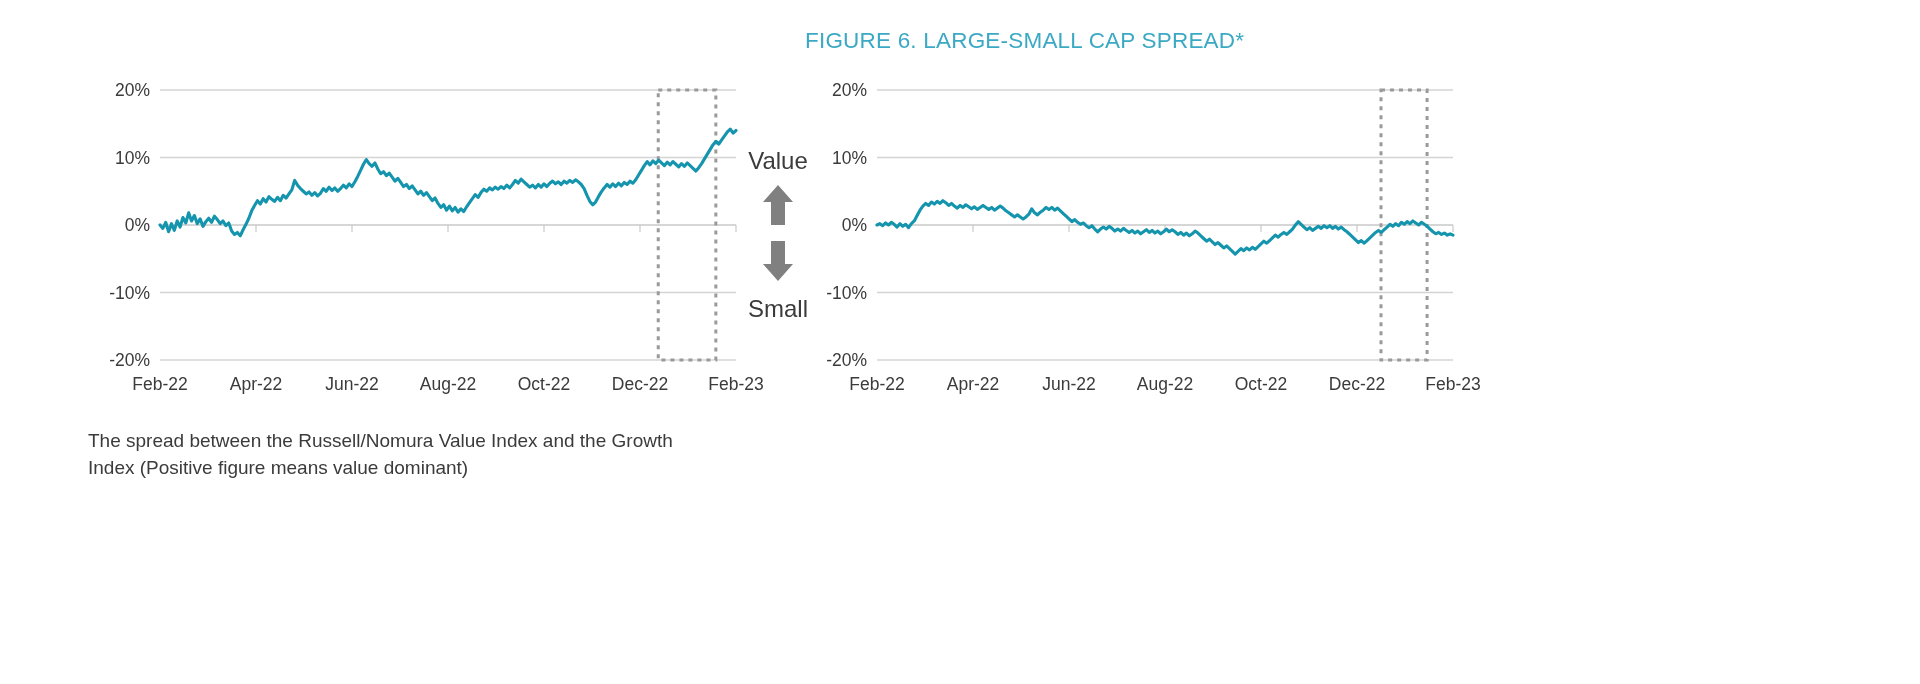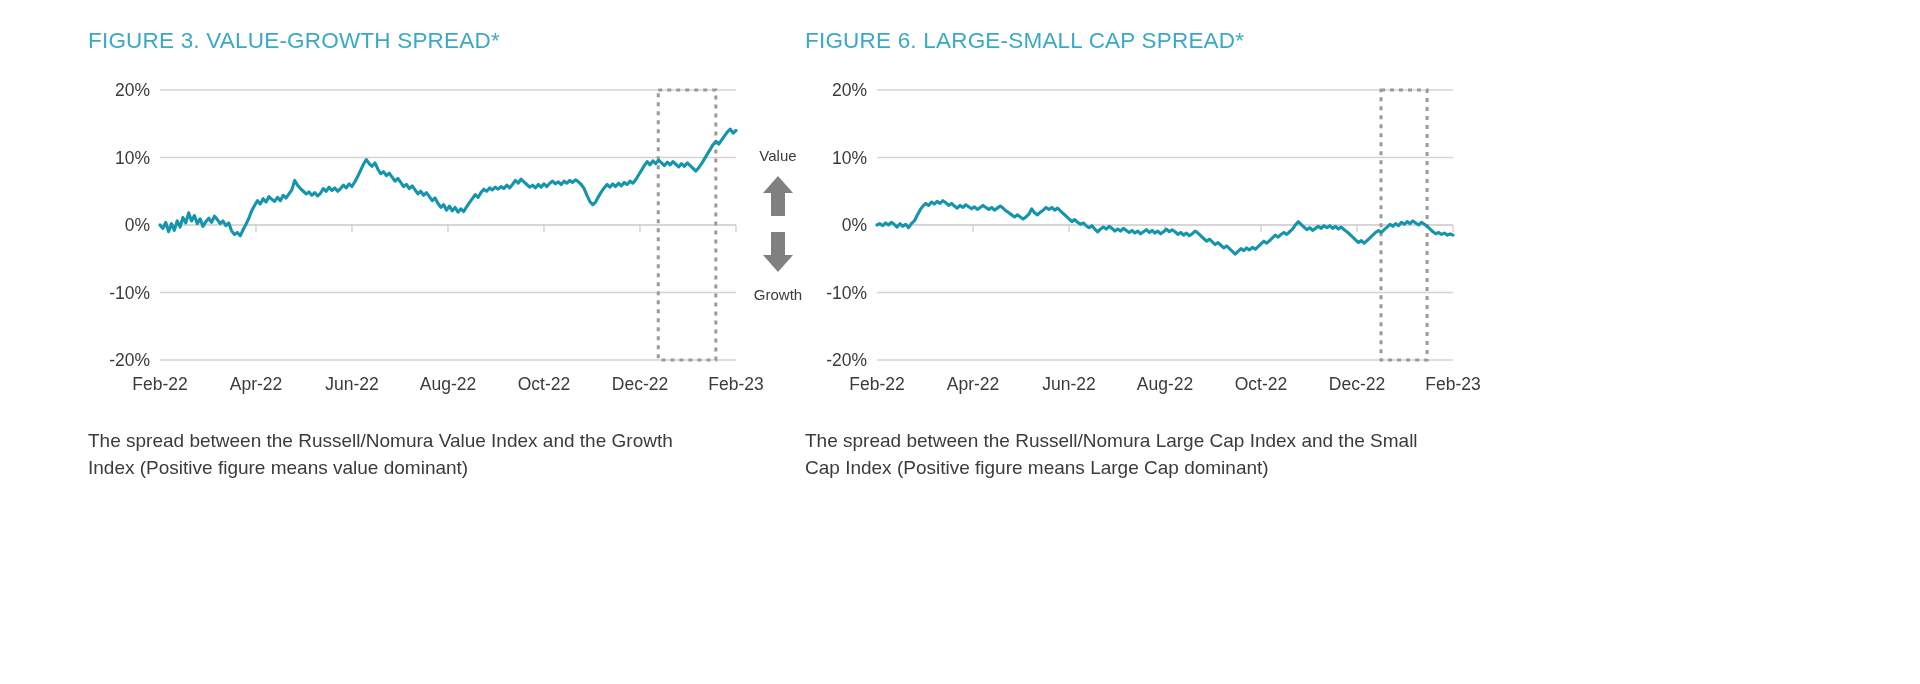--- a/index.html
+++ b/index.html
@@ -47,21 +47,21 @@
   .chart-svg { display: block; }
 
   .arrow-legend {
     position: absolute;
     width: 100px;
     text-align: center;
   }
   #legend-3 { top: 148px; left: 640px; }
 
   .legend-label {
-    font-size: 15px;
+    font-size: 24px;
     color: #3b3b3b;
     line-height: 1.1;
   }
   .legend-label.top { margin-bottom: 10px; }
   .legend-label.bottom { margin-top: 10px; }
 
   .arrow-pair {
     display: flex;
     flex-direction: column;
     align-items: center;
@@ -86,21 +86,20 @@
   .gridline { stroke: #d4d4d4; stroke-width: 1.4; }
   .zeroline { stroke: #c9c9c9; stroke-width: 1.4; }
   .tickmark { stroke: #c9c9c9; stroke-width: 1.2; }
   .series-line { fill: none; stroke-width: 3.1; stroke-linejoin: round; stroke-linecap: round; }
   .highlight-box { fill: none; stroke: #9a9a9a; stroke-width: 3; stroke-dasharray: 4 5; }
 </style>
 </head>
 <body>
 
 <div class="figure-wrap" id="figure-3">
-  <div class="fig-title">FIGURE 3. VALUE-GROWTH SPREAD*</div>
   <div class="chart-block">
     <svg class="chart-svg" id="svg-chart-0" width="700" height="330">
         <line x1="72" y1="18" x2="648" y2="18" class="gridline"></line>
         <text x="62" y="24" text-anchor="end" class="ytick">20%</text>
         <line x1="72" y1="85.5" x2="648" y2="85.5" class="gridline"></line>
         <text x="62" y="91.5" text-anchor="end" class="ytick">10%</text>
         <line x1="72" y1="153" x2="648" y2="153" class="zeroline"></line>
         <text x="62" y="159" text-anchor="end" class="ytick">0%</text>
         <line x1="72" y1="220.5" x2="648" y2="220.5" class="gridline"></line>
         <text x="62" y="226.5" text-anchor="end" class="ytick">-10%</text>
@@ -130,21 +129,21 @@
         <svg width="32" height="42" viewBox="0 0 32 42">
             <path d="M16 1 L31 18 L23 18 L23 41 L9 41 L9 18 L1 18 Z" fill="#808080"></path>
           </svg>
       </span>
       <span>
         <svg width="32" height="42" viewBox="0 0 32 42">
             <path d="M16 41 L31 24 L23 24 L23 1 L9 1 L9 24 L1 24 Z" fill="#808080"></path>
           </svg>
       </span>
     </div>
-    <div class="legend-label bottom">Growth</div>
+    <div class="legend-label bottom">Small</div>
   </div>
   <div class="caption" id="caption-3">The spread between the Russell/Nomura Value Index and the Growth Index (Positive figure means value dominant)</div>
 </div>
 
 <div class="figure-wrap" id="figure-4">
   <div class="fig-title">FIGURE 6. LARGE-SMALL CAP SPREAD*</div>
   <div class="chart-block">
     <svg class="chart-svg" id="svg-chart-1" width="700" height="330">
         <line x1="72" y1="18" x2="648" y2="18" class="gridline"></line>
         <text x="62" y="24" text-anchor="end" class="ytick">20%</text>
@@ -167,14 +166,13 @@
         <text x="456" y="318" text-anchor="middle" class="xtick">Oct-22</text>
         <line x1="552" y1="153" x2="552" y2="160" class="tickmark"></line>
         <text x="552" y="318" text-anchor="middle" class="xtick">Dec-22</text>
         <line x1="648" y1="153" x2="648" y2="160" class="tickmark"></line>
         <text x="648" y="318" text-anchor="middle" class="xtick">Feb-23</text>
         <rect x="576" y="18" width="46.07999999999993" height="270" class="highlight-box"></rect>
         <path d="M72.00 153.00 L74.87 151.65 L77.73 153.68 L80.60 150.97 L83.46 153.00 L86.33 150.30 L89.19 152.32 L92.06 155.03 L94.93 151.65 L97.79 154.35 L100.66 152.32 L103.52 155.70 L106.39 151.65 L109.25 148.95 L112.12 143.55 L114.99 138.15 L117.85 134.10 L120.72 131.40 L123.58 133.43 L126.45 130.05 L129.31 132.07 L132.18 129.38 L135.04 131.40 L137.91 128.70 L140.78 130.72 L143.64 133.43 L146.51 131.40 L149.37 134.10 L152.24 136.13 L155.10 133.43 L157.97 135.45 L160.84 132.75 L163.70 134.78 L166.57 136.80 L169.43 134.78 L172.30 137.47 L175.16 135.45 L178.03 133.43 L180.90 135.45 L183.76 137.47 L186.63 135.45 L189.49 138.15 L192.36 136.13 L195.22 134.10 L198.09 136.13 L200.96 138.82 L203.82 140.85 L206.69 142.88 L209.55 144.90 L212.42 142.88 L215.28 144.90 L218.15 146.93 L221.01 144.90 L223.88 142.20 L226.75 136.80 L229.61 140.85 L232.48 142.88 L235.34 140.18 L238.21 138.15 L241.07 135.45 L243.94 137.47 L246.81 135.45 L249.67 138.15 L252.54 136.13 L255.40 138.82 L258.27 141.53 L261.13 144.22 L264.00 146.93 L266.87 149.63 L269.73 147.60 L272.60 150.30 L275.46 152.32 L278.33 150.97 L281.19 153.68 L284.06 155.70 L286.93 153.68 L289.79 157.05 L292.66 159.75 L295.52 157.05 L298.39 155.03 L301.25 157.05 L304.12 154.35 L306.99 156.38 L309.85 159.07 L312.72 157.05 L315.58 159.07 L318.45 156.38 L321.31 158.40 L324.18 160.43 L327.04 158.40 L329.91 161.10 L332.78 159.07 L335.64 161.78 L338.51 159.75 L341.37 157.72 L344.24 160.43 L347.10 158.40 L349.97 161.10 L352.84 159.07 L355.70 161.78 L358.57 159.75 L361.43 157.05 L364.30 159.75 L367.16 157.72 L370.03 159.75 L372.90 162.45 L375.76 160.43 L378.63 163.13 L381.49 161.10 L384.36 163.80 L387.22 161.78 L390.09 159.07 L392.96 161.10 L395.82 163.80 L398.69 166.50 L401.55 169.20 L404.42 167.18 L407.28 169.88 L410.15 172.57 L413.01 170.55 L415.88 173.25 L418.75 175.95 L421.61 173.93 L424.48 176.63 L427.34 179.32 L430.21 182.03 L433.07 179.32 L435.94 176.63 L438.81 178.65 L441.67 175.95 L444.54 177.97 L447.40 175.28 L450.27 177.30 L453.13 174.60 L456.00 171.90 L458.87 169.20 L461.73 171.22 L464.60 168.53 L467.46 165.82 L470.33 163.13 L473.19 165.15 L476.06 162.45 L478.93 160.43 L481.79 162.45 L484.66 159.75 L487.52 157.05 L490.39 153.00 L493.25 149.63 L496.12 152.32 L498.99 155.03 L501.85 157.72 L504.72 155.70 L507.58 158.40 L510.45 156.38 L513.31 154.35 L516.18 156.38 L519.04 153.68 L521.91 155.70 L524.78 153.68 L527.64 156.38 L530.51 154.35 L533.37 157.05 L536.24 155.03 L539.10 157.72 L541.97 159.75 L544.84 162.45 L547.70 165.15 L550.57 167.85 L553.43 170.55 L556.30 168.53 L559.16 171.22 L562.03 168.53 L564.90 165.82 L567.76 163.13 L570.63 160.43 L573.49 158.40 L576.36 160.43 L579.22 157.72 L582.09 155.03 L584.96 152.32 L587.82 154.35 L590.69 151.65 L593.55 153.68 L596.42 150.30 L599.28 152.32 L602.15 149.63 L605.01 151.65 L607.88 148.95 L610.75 150.97 L613.61 153.00 L616.48 150.30 L619.34 152.32 L622.21 154.35 L625.07 157.05 L627.94 159.75 L630.81 161.78 L633.67 160.43 L636.54 162.45 L639.40 161.10 L642.27 163.13 L645.13 161.78 L648.00 163.13" class="series-line" stroke="#1494ad"></path>
       </svg>
   </div>
 
-  <div class="caption" id="caption-4">The spread between the Russell/Nomura Large Cap Index and the Small Cap Index (Positive figure means Large Cap dominant)</div>
 </div>
 
 </body></html>

